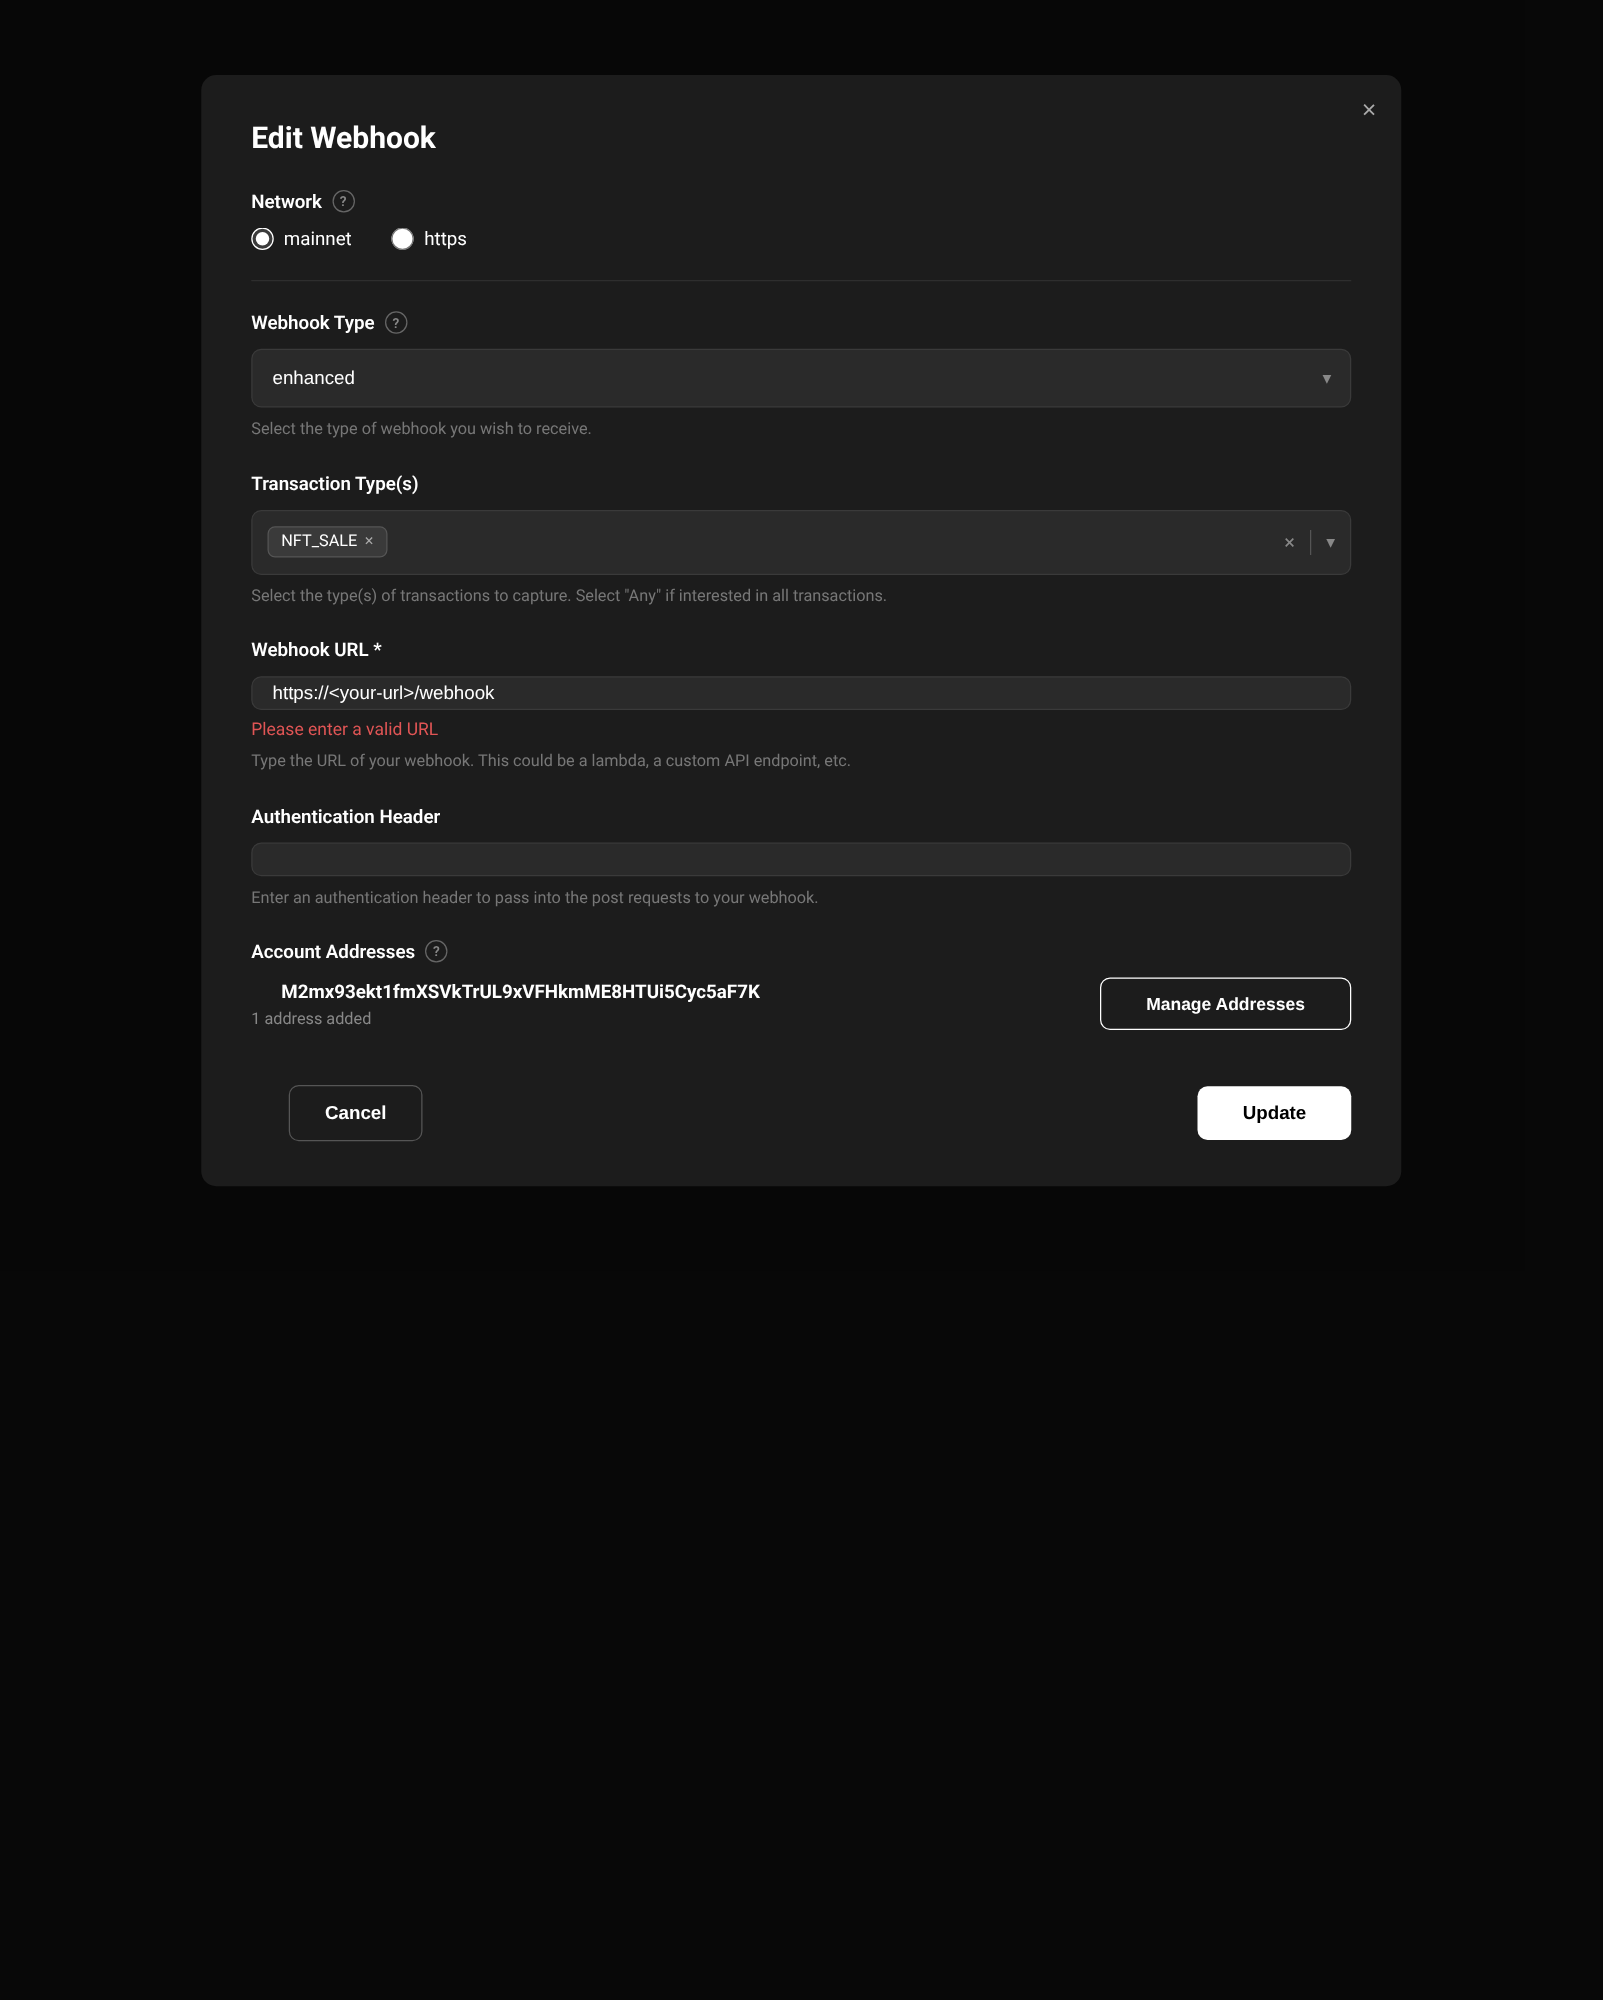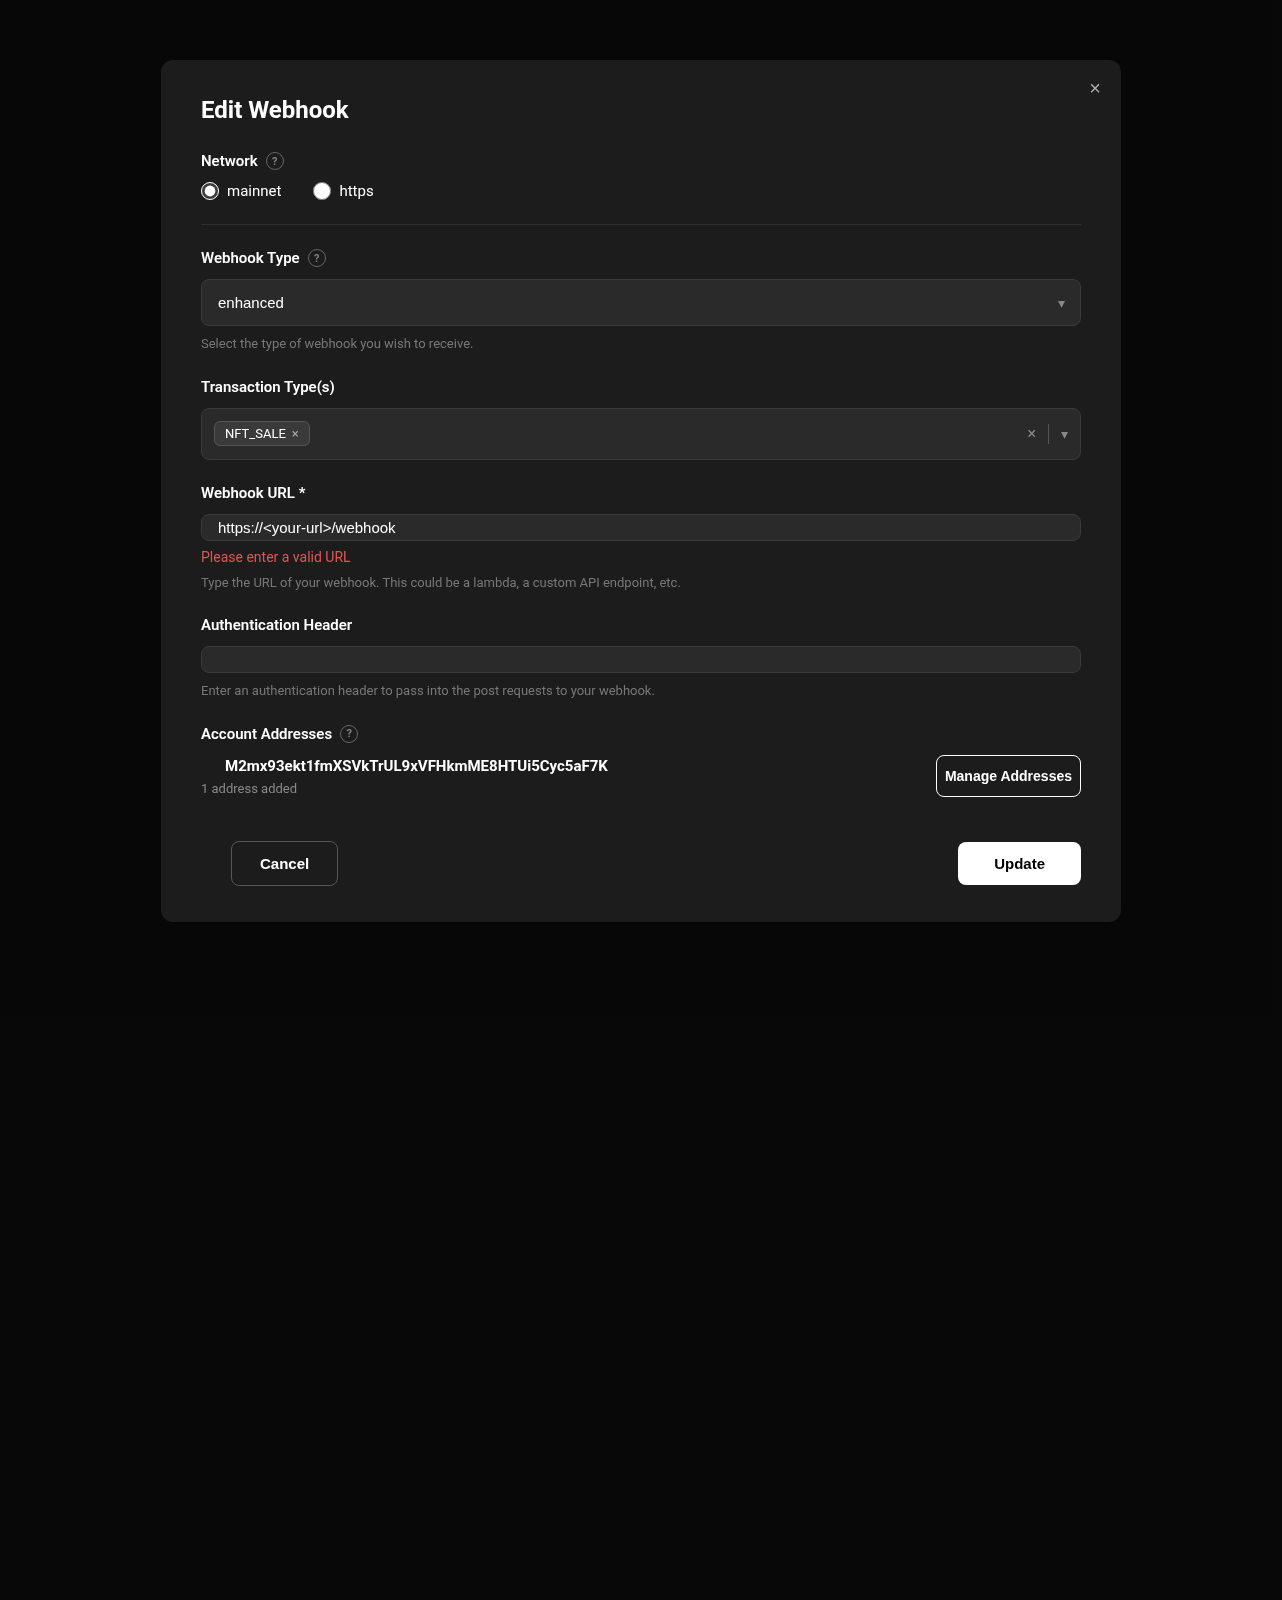--- a/index.html
+++ b/index.html
@@ -245,21 +245,21 @@
       font-size: 13px;
       color: #888;
       margin-top: 4px;
     }
 
     .manage-btn {
       background: transparent;
       border: 1.5px solid #fff;
       color: #fff;
       border-radius: 8px;
-      padding: 12px 8px;
+      padding: 12px 36px;
       font-size: 14px;
       font-weight: 600;
       cursor: pointer;
       white-space: nowrap;
       flex-shrink: 0;
     }
 
     .modal-footer {
       display: flex;
       justify-content: space-between;
@@ -350,20 +350,21 @@
         <div class="tag">
           <span>NFT_SALE</span>
           <span class="tag-remove">×</span>
         </div>
         <div class="tags-actions">
           <span class="tags-clear">×</span>
           <div class="tags-divider"></div>
           <span class="tags-dropdown">▾</span>
         </div>
       </div>
+      <div class="field-hint">Select the type(s) of transactions to capture. Select "Any" if interested in all transactions.</div>
     </div>
 
     <div class="field-section">
       <div class="field-label">
         <span>Webhook URL *</span>
       </div>
       <input type="text" class="text-input" value="https://&lt;your-url&gt;/webhook" style="">
       <div class="error-text">Please enter a valid URL</div>
       <div class="field-hint">Type the URL of your webhook. This could be a lambda, a custom API endpoint, etc.</div>
     </div>

